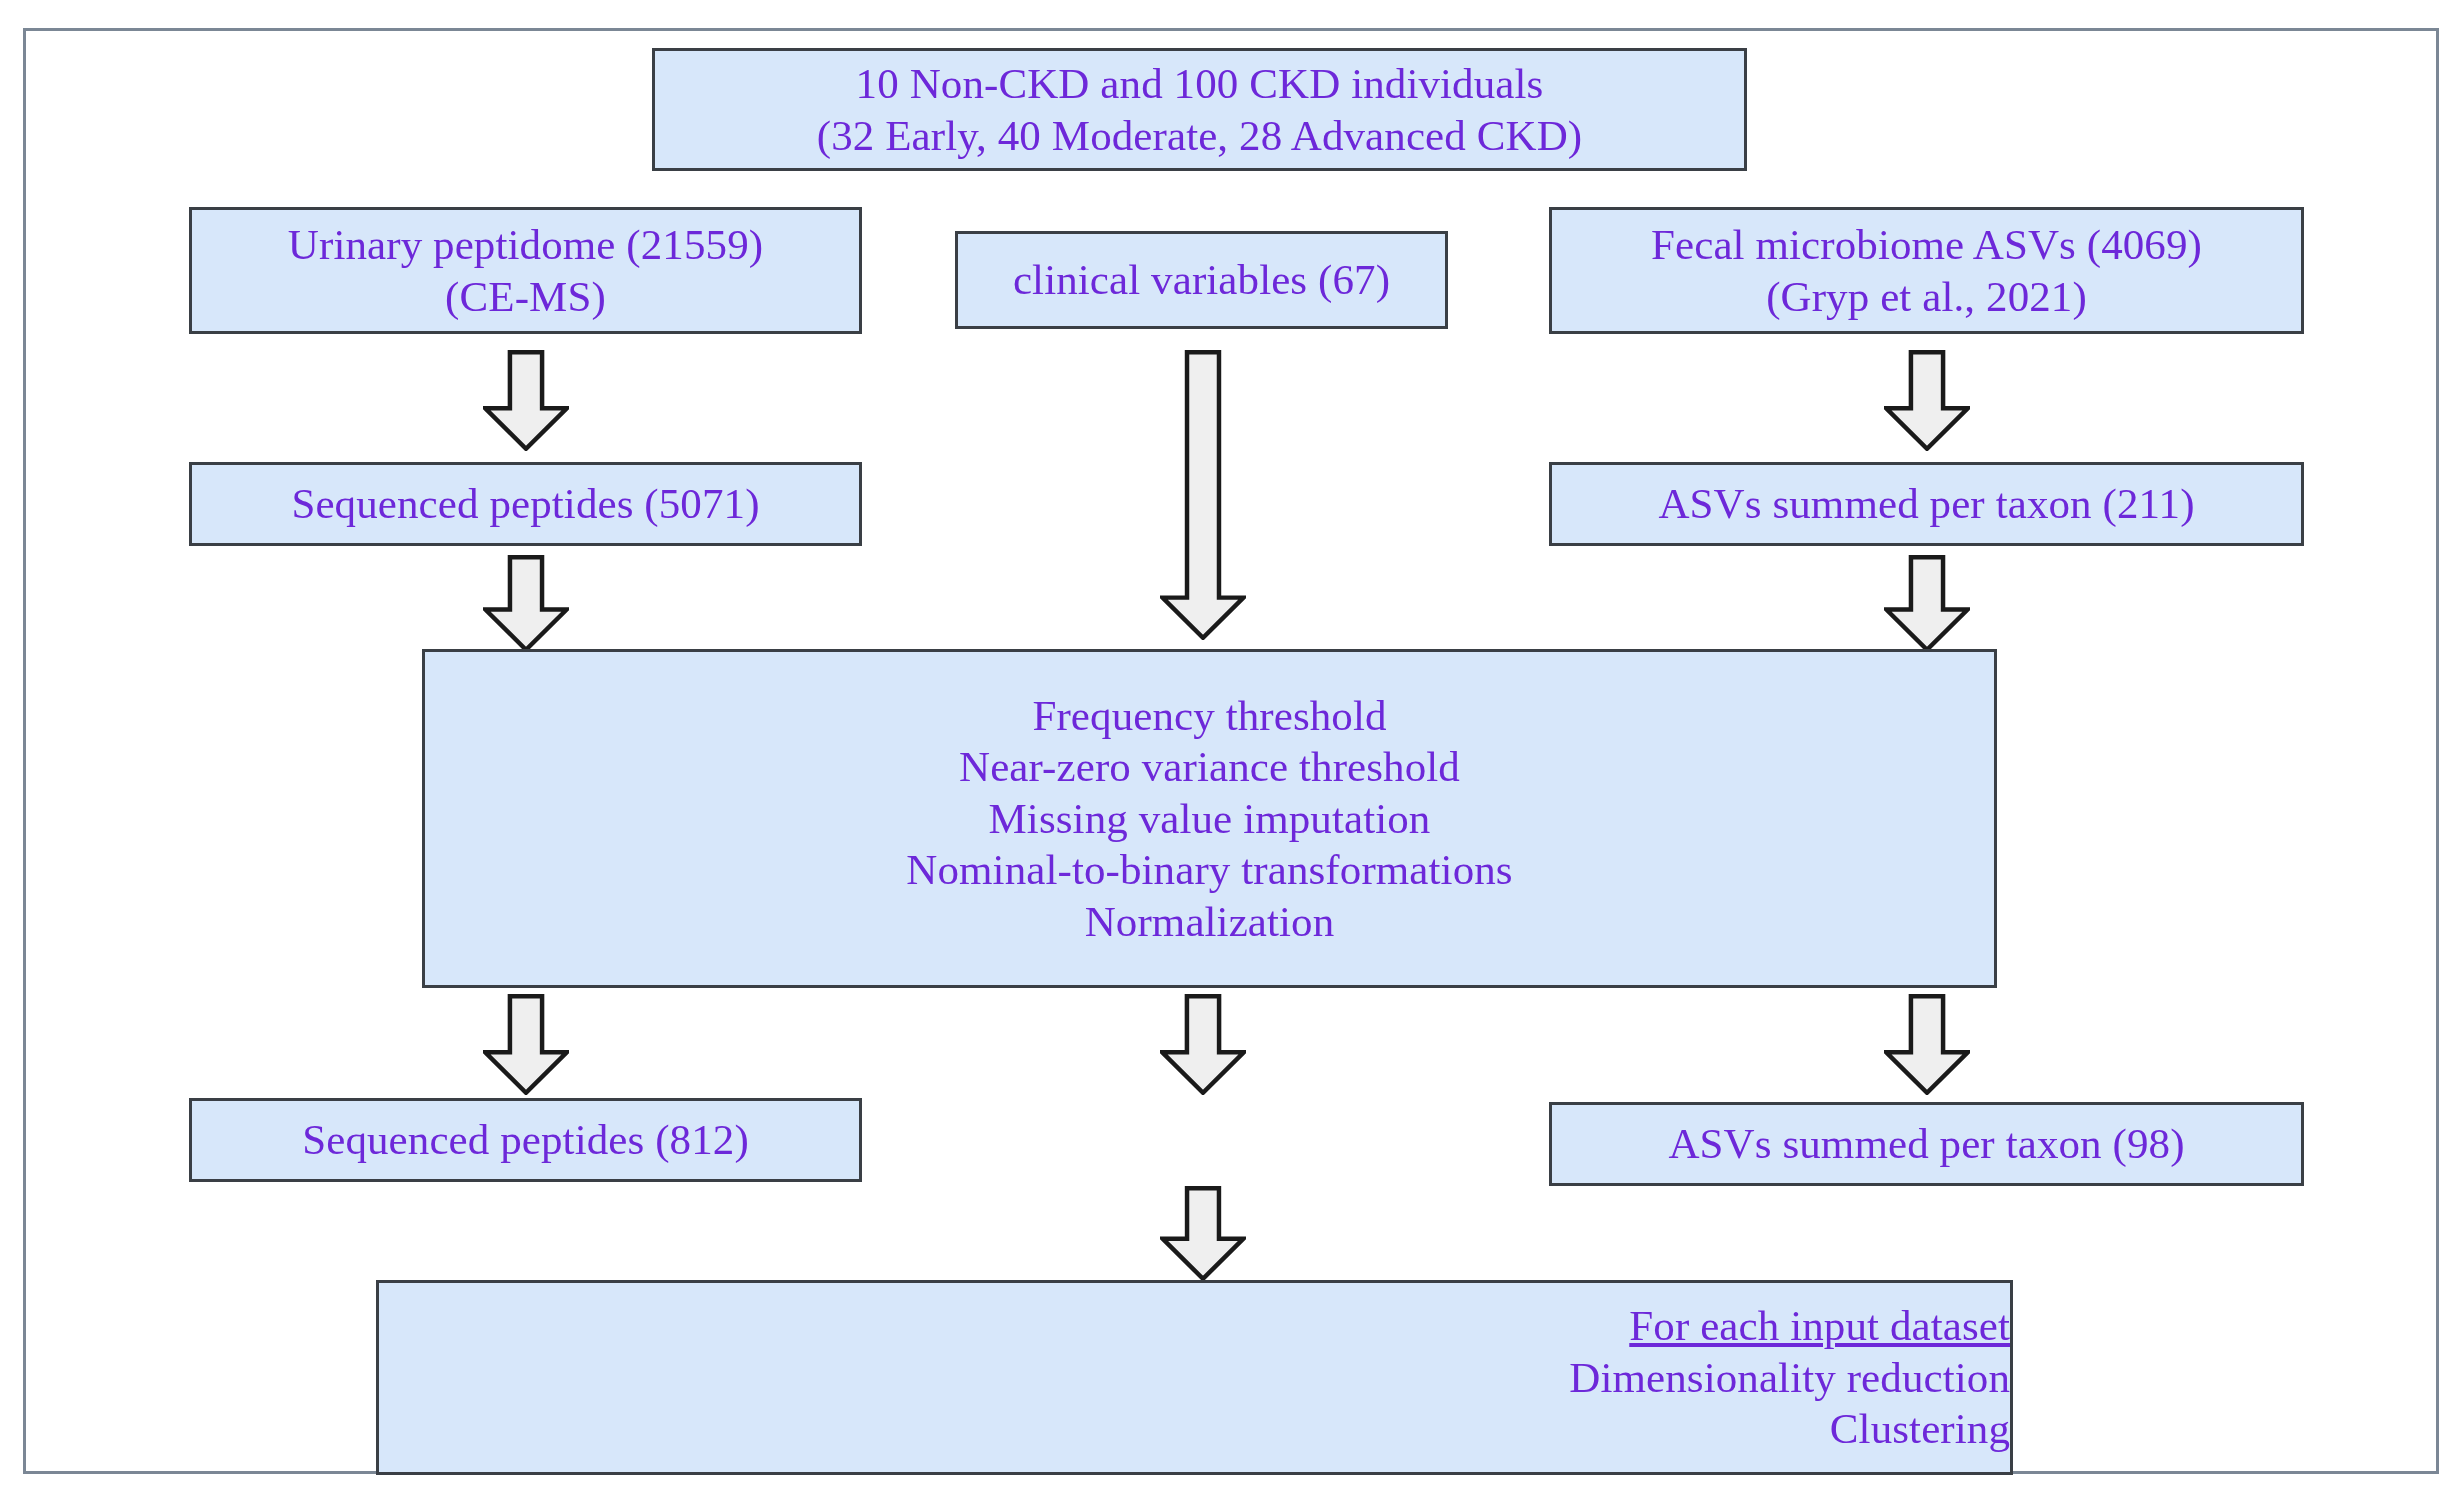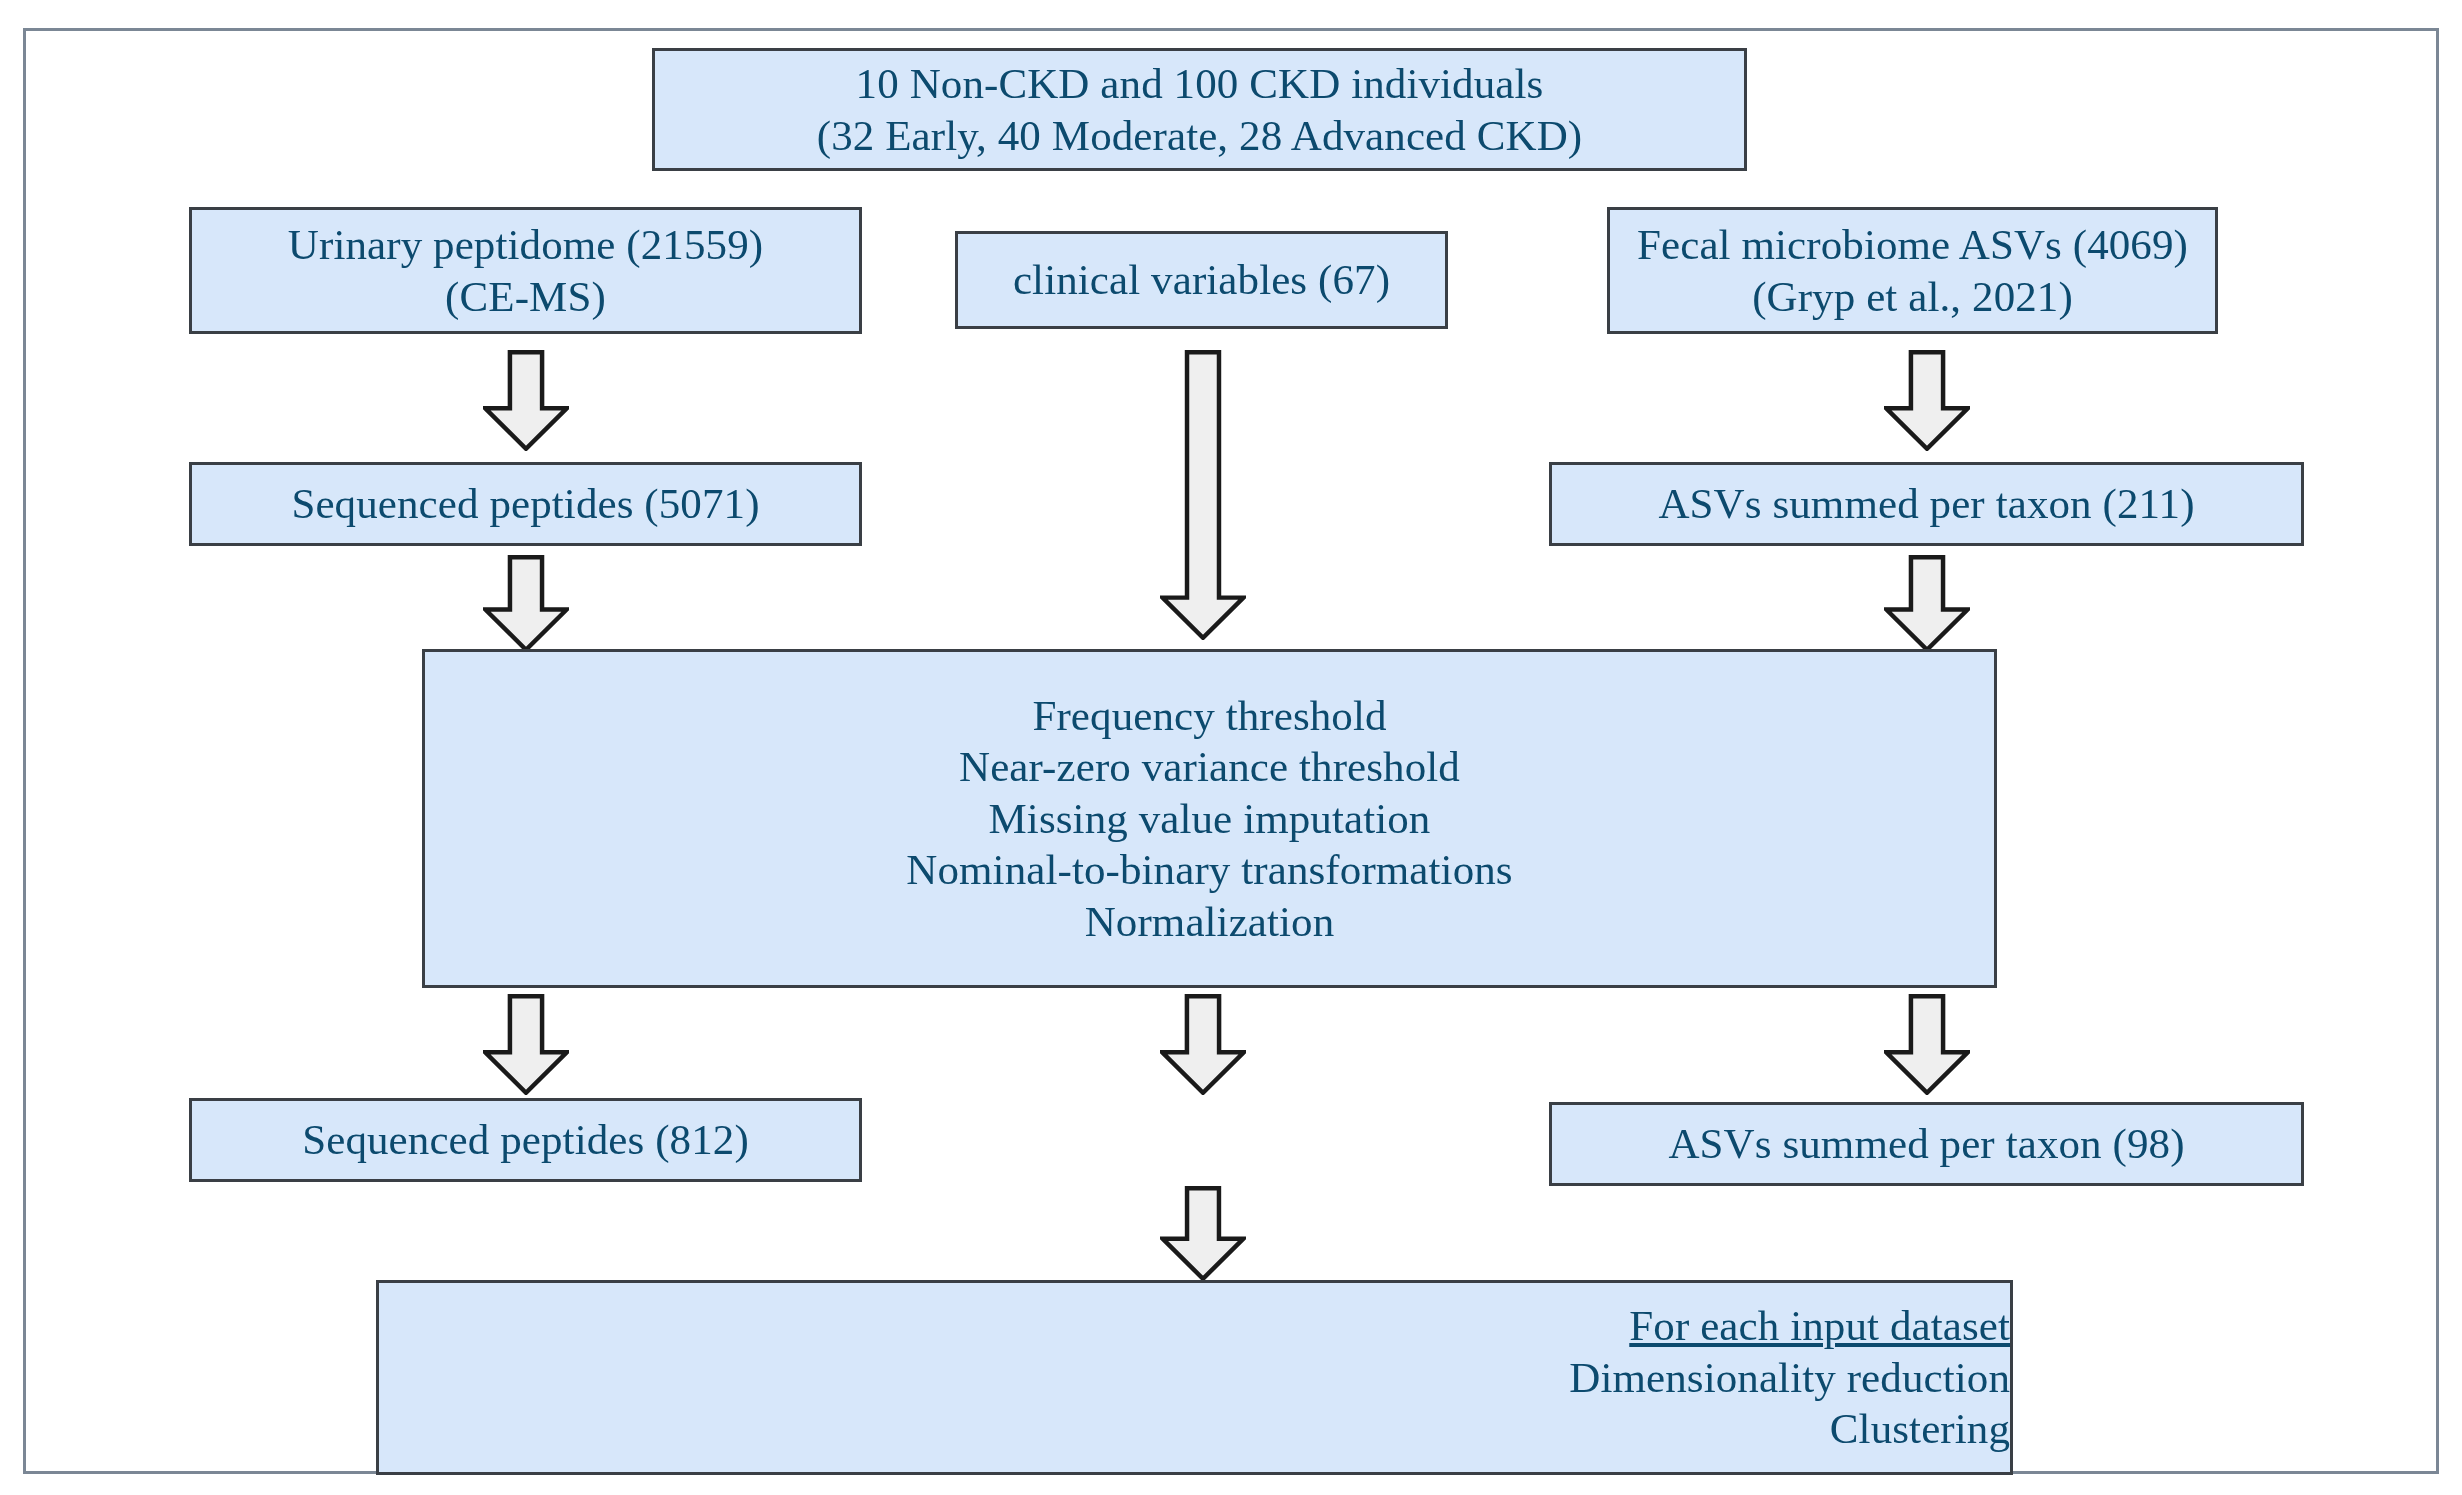--- a/index.html
+++ b/index.html
@@ -30,21 +30,21 @@
   }
   .node {
     position: absolute;
     box-sizing: border-box;
     background: #d7e7fa;
     border: 3.7px solid #3a3f45;
     display: flex;
     flex-direction: column;
     align-items: center;
     justify-content: center;
-    color: #0c4a6e;
+    color: #6d28d9;
     text-align: center;
     line-height: 1.20;
     letter-spacing: 0.1px;
   }
   .node .line {
     display: block;
     white-space: nowrap;
   }
   .t58 { font-size: 43px; }
   .underlined { text-decoration: underline; text-underline-offset: 3px; }
@@ -68,21 +68,21 @@
 
   <div class="node" style="left:189px; top:207px; width:673px; height:127px;">
     <span class="line t58">Urinary peptidome (21559)</span>
     <span class="line t58">(CE-MS)</span>
   </div>
 
   <div class="node" style="left:955px; top:231px; width:493px; height:98px;">
     <span class="line t58">clinical variables (67)</span>
   </div>
 
-  <div class="node" style="left:1607px; top:207px; width:611px; height:127px;">
+  <div class="node" style="left:1549px; top:207px; width:755px; height:127px;">
     <span class="line t58">Fecal microbiome ASVs (4069)</span>
     <span class="line t58">(Gryp et al., 2021)</span>
   </div>
 
   <div class="arrow" style="left:483px; top:350px; width:86px; height:101px;">
     <svg width="86" height="101" viewBox="0 0 115 135">
       <polygon points="36,3 79,3 79,78 112,78 57.5,132 3,78 36,78" fill="#efefef" stroke="#1a1a1a" stroke-width="6" stroke-linejoin="miter"></polygon>
     </svg>
   </div>
 

